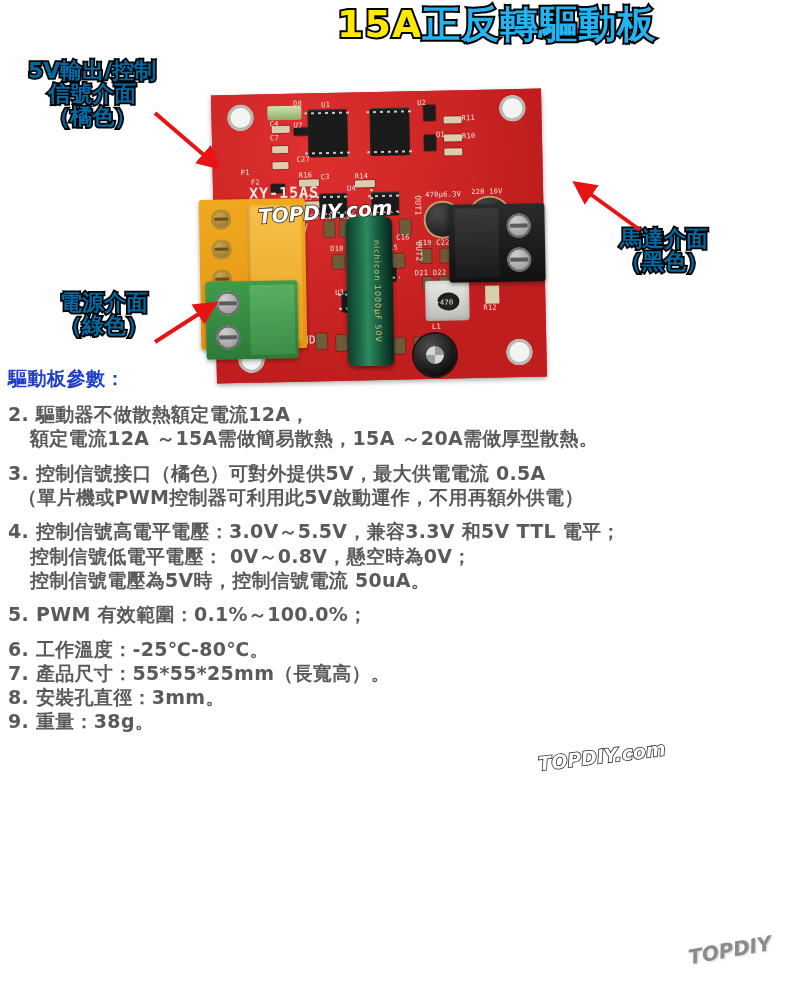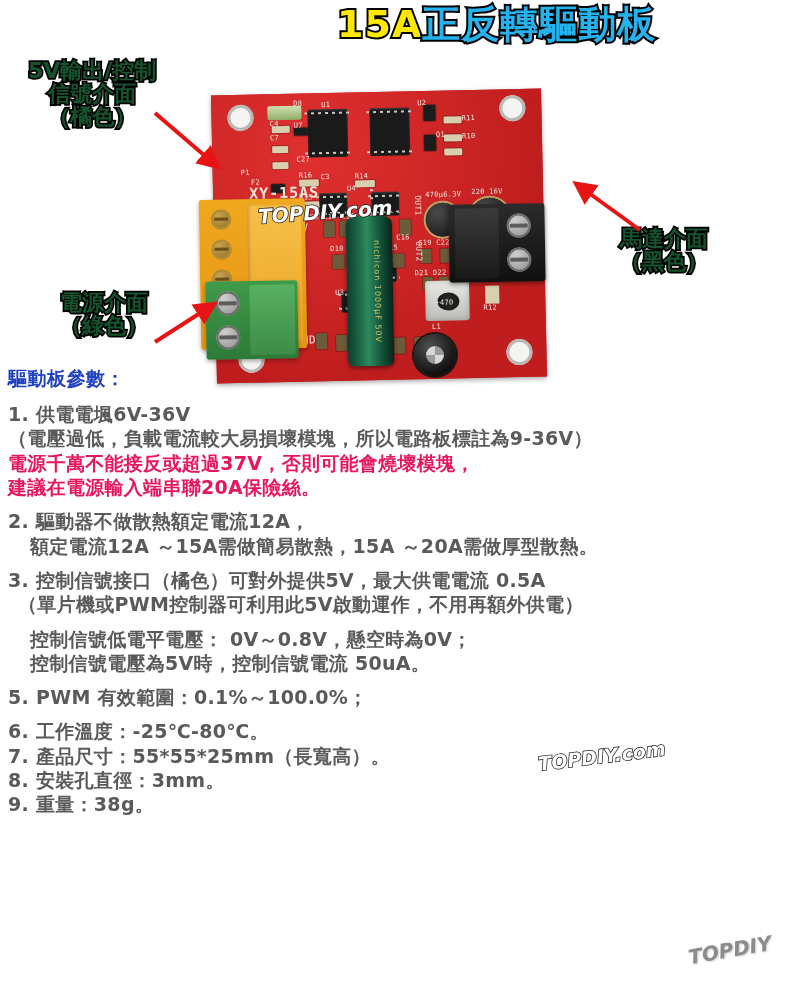--- a/index.html
+++ b/index.html
@@ -19,21 +19,21 @@
   }
   .title-line.l1{ text-align:left; padding-left:12px; }
   .title-line.l2{ text-align:left; padding-left:52px; margin-top:2px; }
   .t-yellow{ color:#ffe800; }
   .t-magenta{ color:#ec0d62; }
   .t-cyan{ color:#24b3ef; }
 
   
   .callout{
     position:absolute; z-index:40; text-align:center; line-height:1.04;
-    font-size:22px; font-weight:bold; color:#14532d;
+    font-size:22px; font-weight:bold; color:#0369a1;
     font-family:"DejaVu Sans",sans-serif;
     -webkit-text-stroke:3.5px #000; paint-order:stroke fill;
     white-space:nowrap;
   }
   #callout-signal{ left:28px; top:60px; }
   #callout-power{ left:60px; top:292px; }
   #callout-motor{ left:620px; top:228px; }
 
   
   .arrow{ position:absolute; z-index:41; }
@@ -365,34 +365,29 @@
 </div>
 
 <div class="wm" id="wm-board">TOPDIY.com</div>
 <div class="wm" id="wm-body">TOPDIY.com</div>
 <div class="wm" id="wm-corner">TOPDIY</div>
 
 <div id="spec">
   <div id="spec-heading">驅動板參數：</div>
   <div id="spec-items">
       <div class="para">
-        <div class="ln">1. 供電電堸6V-36V</div>
-        <div class="ln">（電壓過低，負載電流較大易損壞模塊，所以電路板標註為9-36V）</div>
-        <div class="ln warn">電源千萬不能接反或超過37V，否則可能會燒壞模塊，</div>
-        <div class="ln warn">建議在電源輸入端串聯20A保險絲。</div>
-      </div>
-      <div class="para">
         <div class="ln">2. 驅動器不做散熱額定電流12A，</div>
         <div class="ln ind">額定電流12A ～15A需做簡易散熱，15A ～20A需做厚型散熱。</div>
       </div>
       <div class="para">
         <div class="ln">3. 控制信號接口（橘色）可對外提供5V，最大供電電流 0.5A</div>
         <div class="ln ind2">（單片機或PWM控制器可利用此5V啟動運作，不用再額外供電）</div>
       </div>
       <div class="para">
+        <div class="ln">4. 控制信號高電平電壓：3.0V～5.5V，兼容3.3V 和5V TTL 電平；</div>
         <div class="ln ind">控制信號低電平電壓： 0V～0.8V，懸空時為0V；</div>
         <div class="ln ind">控制信號電壓為5V時，控制信號電流 50uA。</div>
       </div>
       <div class="para">
         <div class="ln">5. PWM 有效範圍：0.1%～100.0%；</div>
       </div>
       <div class="para">
         <div class="ln">6. 工作溫度：-25℃-80℃。</div>
         <div class="ln">7. 產品尺寸：55*55*25mm（長寬高）。</div>
         <div class="ln">8. 安裝孔直徑：3mm。</div>

